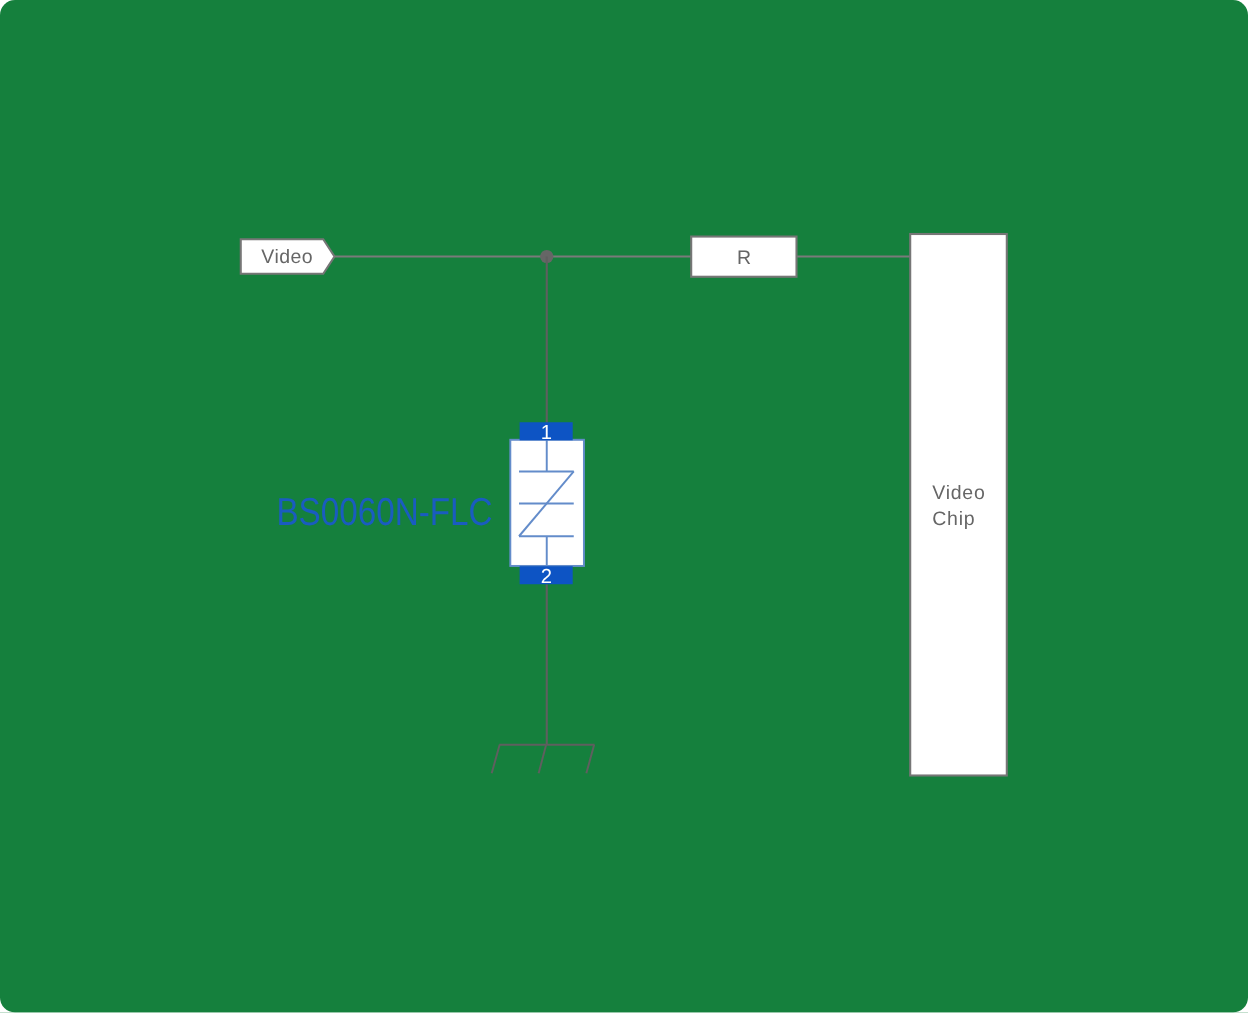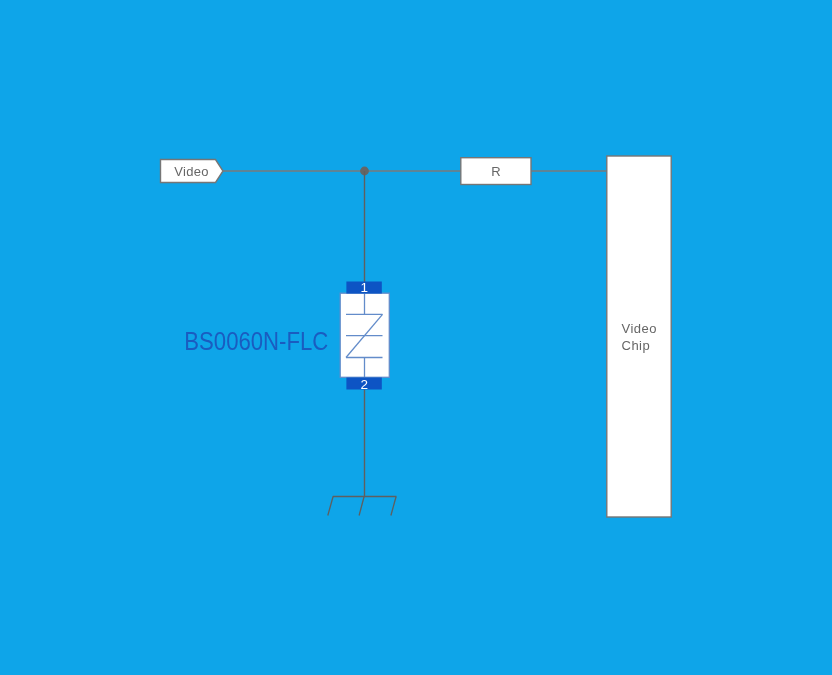--- a/index.html
+++ b/index.html
@@ -1,17 +1,17 @@
 <!DOCTYPE html>
 <html><head>
 <meta charset="utf-8">
 <style>
   html,body{margin:0;padding:0;background:#ffffff;}
-  .page{position:relative;width:832px;height:675px;background:#0ea5e9;overflow:hidden;
-        font-family:"Liberation Sans", sans-serif;}
+  .page{position:relative;width:832px;height:675px;background:#15803d;overflow:hidden;
+        font-family:"Liberation Sans", sans-serif;border-radius:10px;}
 </style>
 </head>
 <body>
 
 <div class="page">
 <svg width="832" height="675" viewBox="0 0 832 675" xmlns="http://www.w3.org/2000/svg">
 
   <g>
     <polygon points="160.5,159.5 215.5,159.5 223,171 215.5,182.5 160.5,182.5" fill="#ffffff" stroke="#767676" stroke-width="1.4"></polygon>
     <text x="191.5" y="175.5" font-size="13" fill="#666666" text-anchor="middle" letter-spacing="0.3">Video</text>

